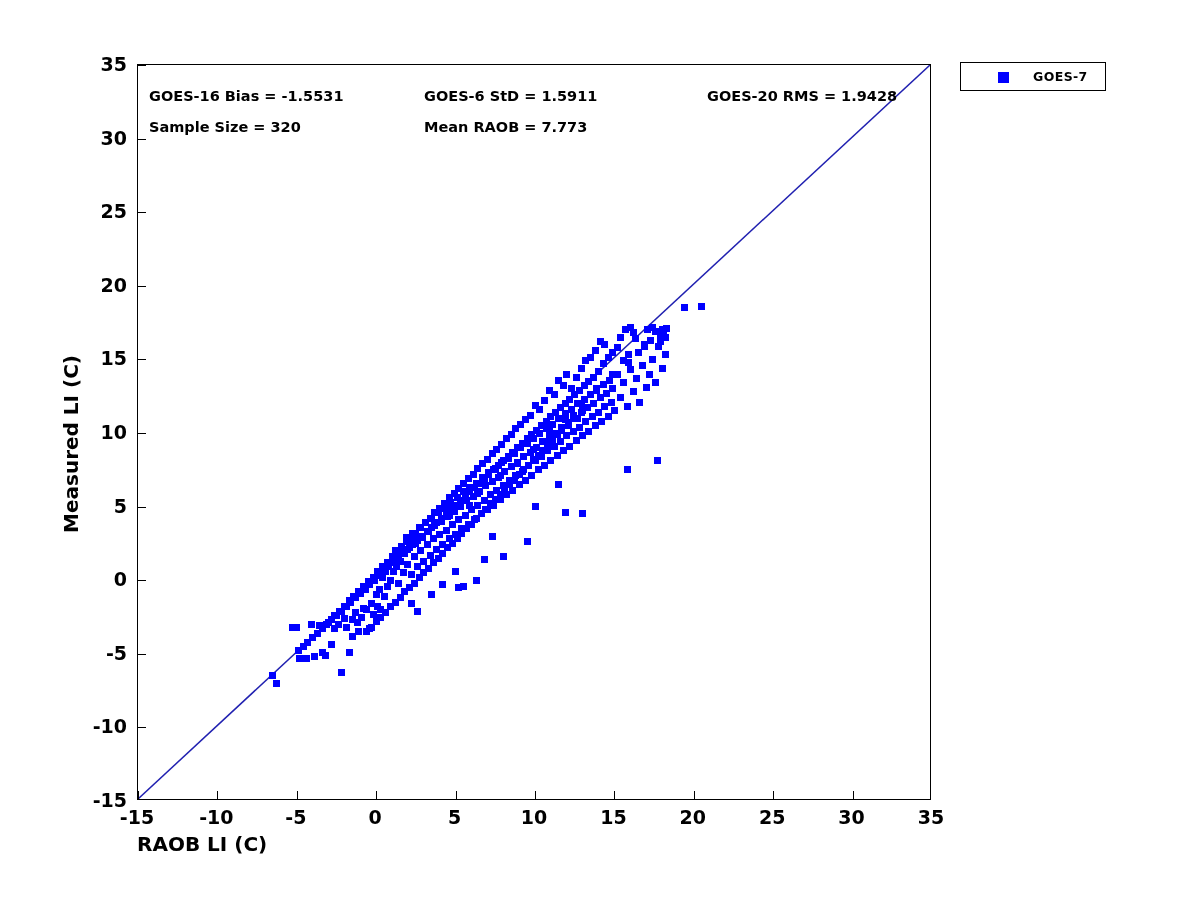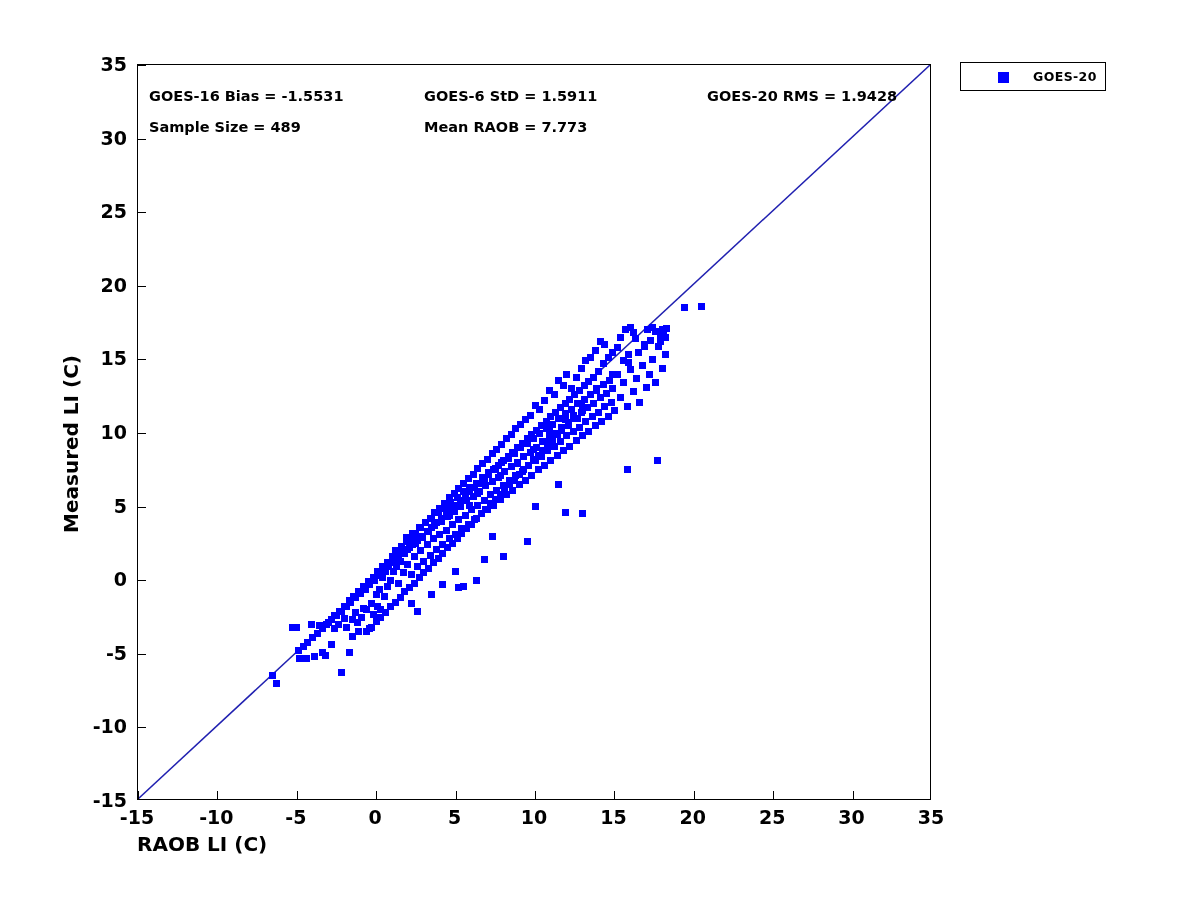--- a/index.html
+++ b/index.html
@@ -651,22 +651,22 @@
       <div class="ticklabel-y" style="left: 55px; width: 72px; top: 64px;">35</div>
     </div>
 
   <div id="xlabel">RAOB LI (C)</div>
   <div id="ylabel">Measured LI (C)</div>
 
   <div id="annotations-layer">
       <div class="stat" style="left: 149px; top: 88px;">GOES-16 Bias = -1.5531</div>
       <div class="stat" style="left: 424px; top: 88px;">GOES-6 StD = 1.5911</div>
       <div class="stat" style="left: 707px; top: 88px;">GOES-20 RMS = 1.9428</div>
-      <div class="stat" style="left: 149px; top: 119px;">Sample Size = 489</div>
+      <div class="stat" style="left: 149px; top: 119px;">Sample Size = 320</div>
       <div class="stat" style="left: 424px; top: 119px;">Mean RAOB = 7.773</div>
     </div>
 
   <div id="legend">
     <div id="legend-swatch"></div>
-    <div id="legend-label">GOES-20</div>
+    <div id="legend-label">GOES-7</div>
   </div>
 
 </div>
 
 </body></html>

